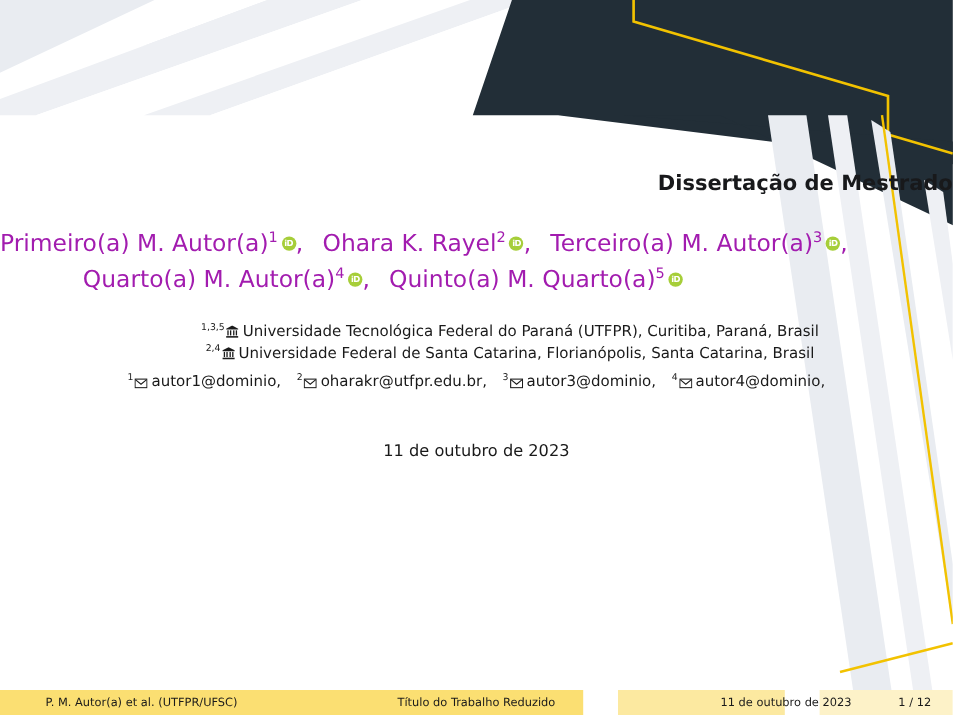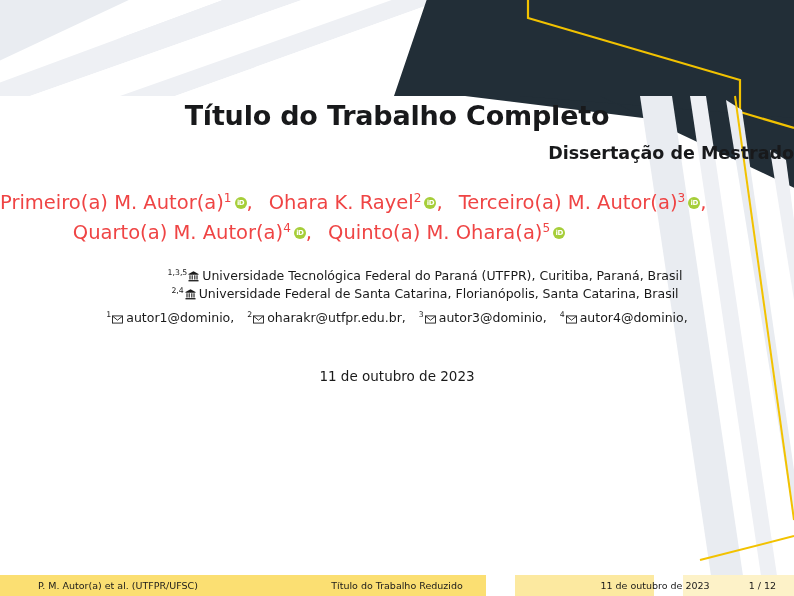--- a/index.html
+++ b/index.html
@@ -28,21 +28,21 @@
     letter-spacing:-0.2px;
   }
   .subtitle {
     position:absolute; top:143px; left:0; width:794px;
     text-align:right;
     font-size:17.5px; font-weight:bold; color:#18191b;
   }
 
   .authors {
     position:absolute; top:188px; left:0; width:638px;
-    text-align:center; color:#ef4444;
+    text-align:center; color:#a21caf;
     font-size:19.5px; line-height:30px;
   }
   .authors .a-line { white-space:nowrap; }
   .au { white-space:nowrap; }
   .au + .au { margin-left:16px; }
   sup { font-size:0.62em; vertical-align:super; line-height:0; }
 
   .orcid {
     display:inline-block; width:12px; height:12px; border-radius:50%;
     background:#a6ce39; position:relative; vertical-align:baseline;
@@ -124,29 +124,28 @@
       <polygon points="726,100 742,110 794,470 794,520" fill="#e9ecf1"></polygon>
       <polygon points="770,150 786,160 794,220 794,300" fill="#eef0f4"></polygon>
     </g>
 
     <polyline points="735,96 794,520" fill="none" stroke="#f2c200" stroke-width="2"></polyline>
     <polyline points="700,560 794,536" fill="none" stroke="#f2c200" stroke-width="2"></polyline>
   </svg>
 
   <div class="content">
 
-    <div class="title">Título do Trabalho Completo</div>
     <div class="subtitle">Dissertação de Mestrado</div>
 
     <div class="authors">
       <div class="a-line">
         <span class="au"><span>Primeiro(a) M. Autor(a)</span><sup>1</sup><span class="orcid"></span><span>,</span></span><span class="au"><span>Ohara K. Rayel</span><sup>2</sup><span class="orcid"></span><span>,</span></span><span class="au"><span>Terceiro(a) M. Autor(a)</span><sup>3</sup><span class="orcid"></span><span>,</span></span>
       </div>
       <div class="a-line">
-        <span class="au"><span>Quarto(a) M. Autor(a)</span><sup>4</sup><span class="orcid"></span><span>,</span></span><span class="au"><span>Quinto(a) M. Ohara(a)</span><sup>5</sup><span class="orcid"></span><span></span></span>
+        <span class="au"><span>Quarto(a) M. Autor(a)</span><sup>4</sup><span class="orcid"></span><span>,</span></span><span class="au"><span>Quinto(a) M. Quarto(a)</span><sup>5</sup><span class="orcid"></span><span></span></span>
       </div>
     </div>
 
     <div class="affils">
       <div class="affil-line">
         <sup>1,3,5</sup><span class="bankicon"><svg width="11" height="11" viewBox="0 0 16 16">
               <path fill="#1a1a1a" d="M8 0.5 L15.3 4.2 L15.3 5.3 L0.7 5.3 L0.7 4.2 Z"></path>
               <rect x="2.1" y="6.2" width="1.6" height="6.2" fill="#1a1a1a"></rect>
               <rect x="5.3" y="6.2" width="1.6" height="6.2" fill="#1a1a1a"></rect>
               <rect x="9.1" y="6.2" width="1.6" height="6.2" fill="#1a1a1a"></rect>

